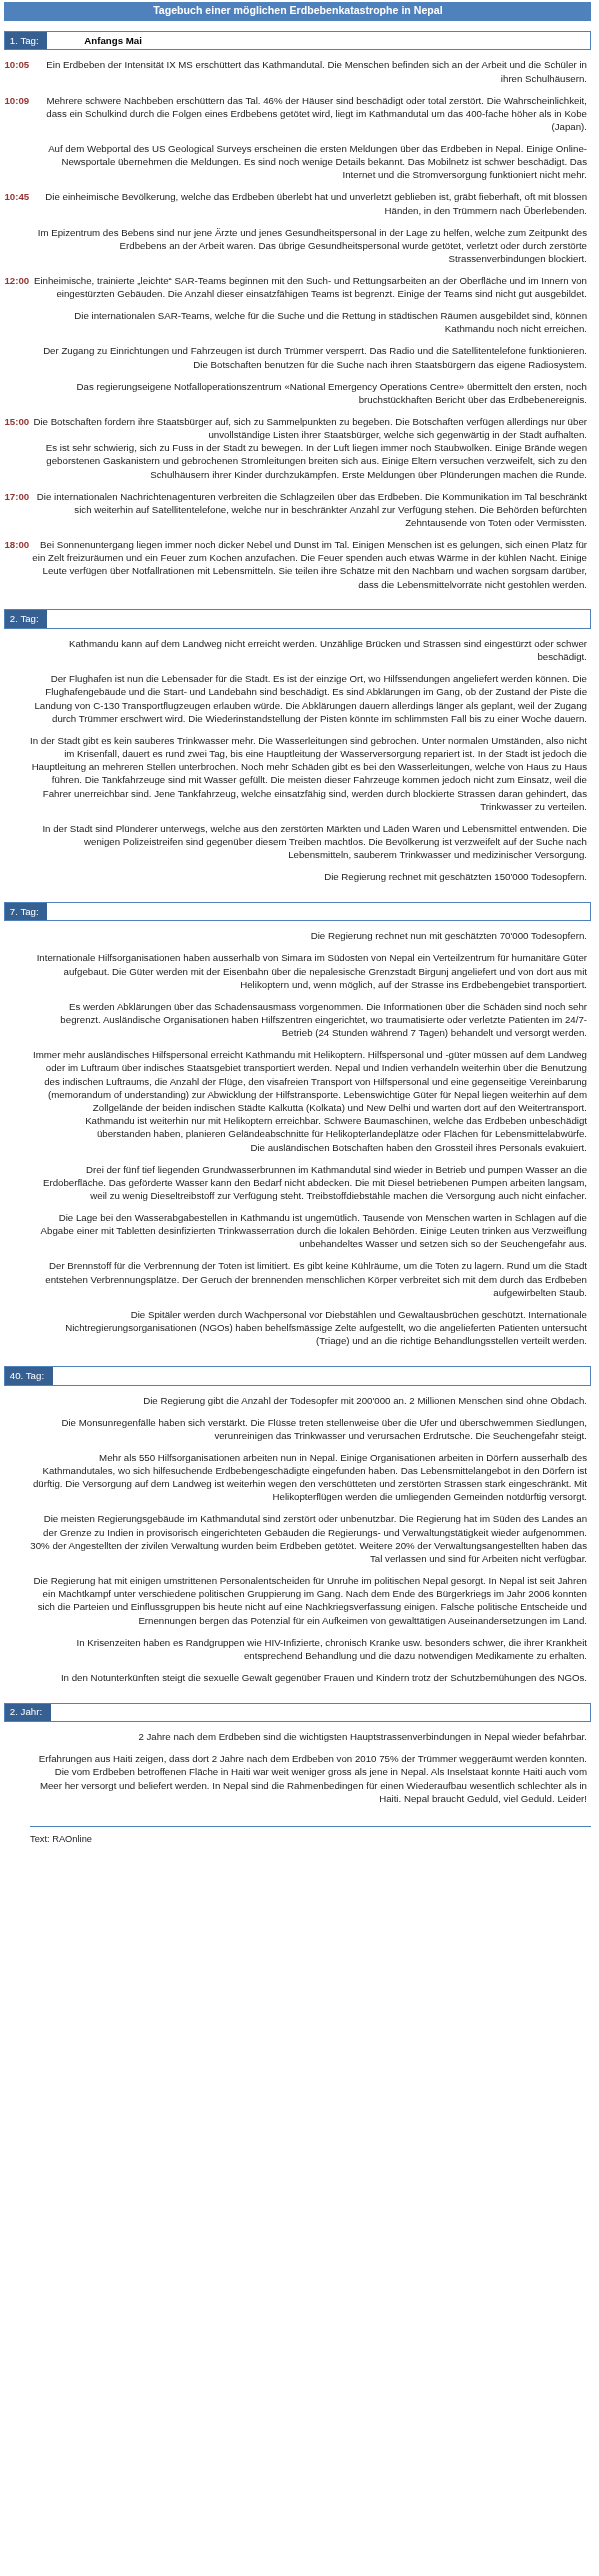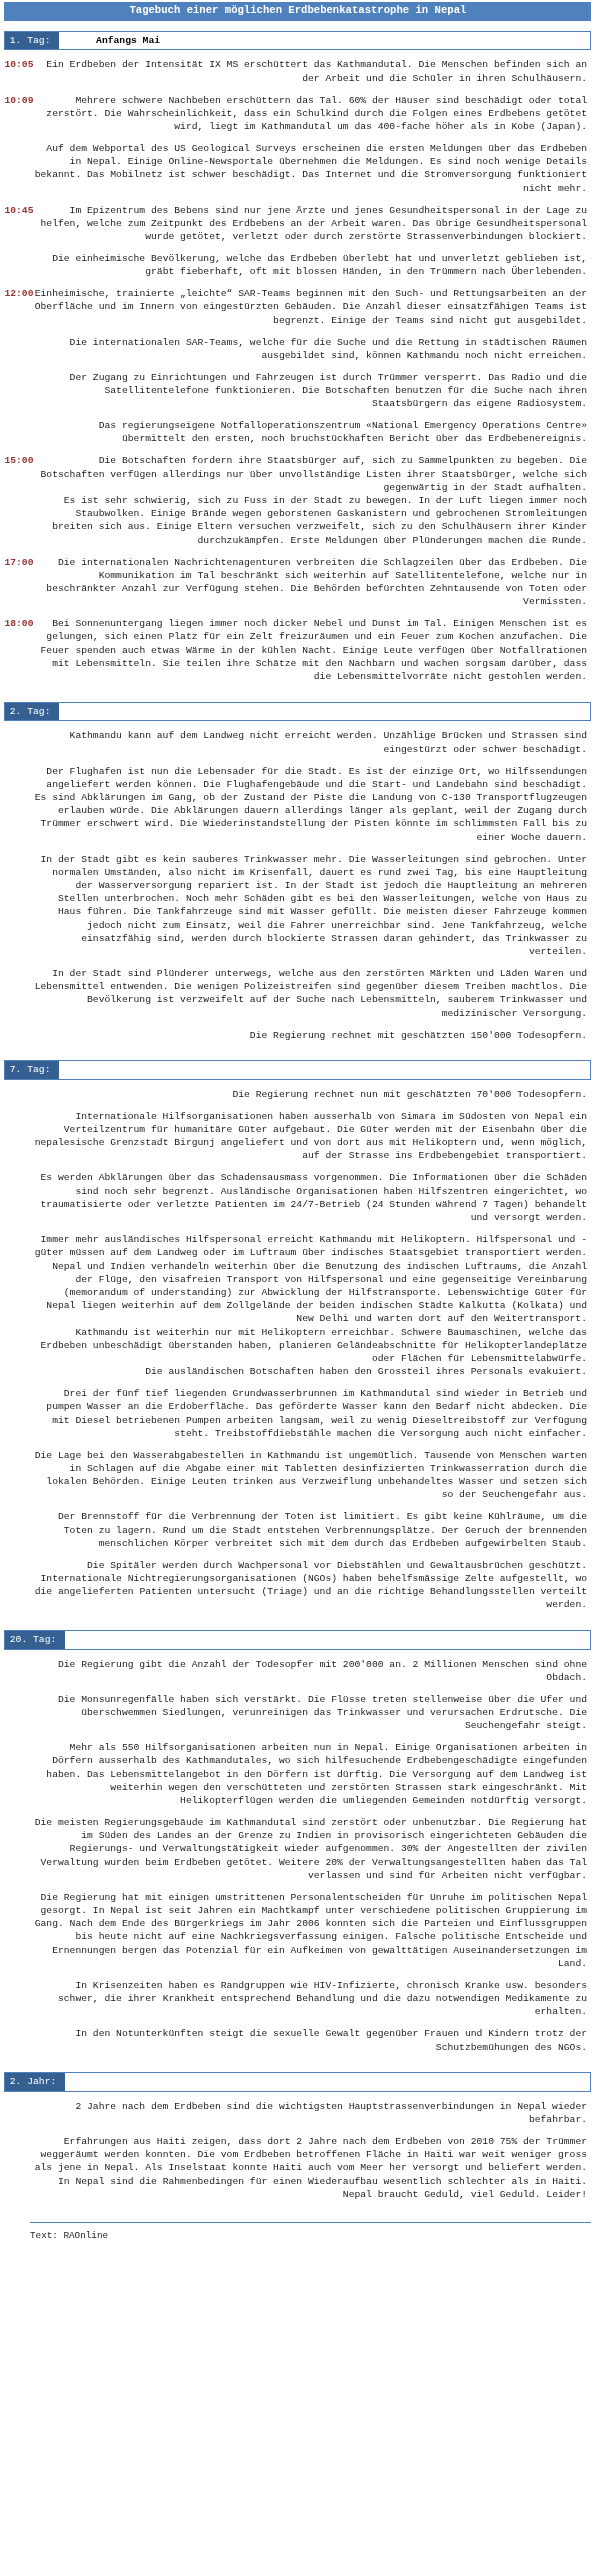--- a/index.html
+++ b/index.html
@@ -1,20 +1,20 @@
 <!DOCTYPE html>
 <html lang="de" style="font-size:14px"><head>
 <meta charset="utf-8">
 <style>
   html, body { margin:0; padding:0; background:#ffffff; }
   .page {
     width:594px;
     box-sizing:border-box;
     padding:1.8px 2.6px 10.6px 4.4px;
-    font-family:Liberation Mono, monospace;
+    font-family:Liberation Sans, sans-serif;
     font-size:9.7px;
     line-height:13.2px;
     color:#1c1c1c;
     background:#ffffff;
   }
   .banner {
     background:#4f81bd;
     color:#ffffff;
     font-weight:700;
     font-size:10.6px;
@@ -77,29 +77,29 @@
         <div class="entries">
           <div class="entry">
             <div class="entry-time">10:05</div>
             <div class="entry-paras">
               <p class="para">Ein Erdbeben der Intensität IX MS erschüttert das Kathmandutal. Die Menschen befinden sich an der Arbeit und die Schüler in ihren Schulhäusern.</p>
             </div>
           </div>
           <div class="entry">
             <div class="entry-time">10:09</div>
             <div class="entry-paras">
-              <p class="para">Mehrere schwere Nachbeben erschüttern das Tal. 60% der Häuser sind beschädigt oder total zerstört. Die Wahrscheinlichkeit, dass ein Schulkind durch die Folgen eines Erdbebens getötet wird, liegt im Kathmandutal um das 400-fache höher als in Kobe (Japan).</p>
+              <p class="para">Mehrere schwere Nachbeben erschüttern das Tal. 46% der Häuser sind beschädigt oder total zerstört. Die Wahrscheinlichkeit, dass ein Schulkind durch die Folgen eines Erdbebens getötet wird, liegt im Kathmandutal um das 400-fache höher als in Kobe (Japan).</p>
               <p class="para">Auf dem Webportal des US Geological Surveys erscheinen die ersten Meldungen über das Erdbeben in Nepal. Einige Online-Newsportale übernehmen die Meldungen. Es sind noch wenige Details bekannt. Das Mobilnetz ist schwer beschädigt. Das Internet und die Stromversorgung funktioniert nicht mehr.</p>
             </div>
           </div>
           <div class="entry">
             <div class="entry-time">10:45</div>
             <div class="entry-paras">
+              <p class="para">Die einheimische Bevölkerung, welche das Erdbeben überlebt hat und unverletzt geblieben ist, gräbt fieberhaft, oft mit blossen Händen, in den Trümmern nach Überlebenden.</p>
               <p class="para">Im Epizentrum des Bebens sind nur jene Ärzte und jenes Gesundheitspersonal in der Lage zu helfen, welche zum Zeitpunkt des Erdbebens an der Arbeit waren. Das übrige Gesundheitspersonal wurde getötet, verletzt oder durch zerstörte Strassenverbindungen blockiert.</p>
-              <p class="para">Die einheimische Bevölkerung, welche das Erdbeben überlebt hat und unverletzt geblieben ist, gräbt fieberhaft, oft mit blossen Händen, in den Trümmern nach Überlebenden.</p>
             </div>
           </div>
           <div class="entry">
             <div class="entry-time">12:00</div>
             <div class="entry-paras">
               <p class="para">Einheimische, trainierte „leichte“ SAR-Teams beginnen mit den Such- und Rettungsarbeiten an der Oberfläche und im Innern von eingestürzten Gebäuden. Die Anzahl dieser einsatzfähigen Teams ist begrenzt. Einige der Teams sind nicht gut ausgebildet.</p>
               <p class="para">Die internationalen SAR-Teams, welche für die Suche und die Rettung in städtischen Räumen ausgebildet sind, können Kathmandu noch nicht erreichen.</p>
               <p class="para">Der Zugang zu Einrichtungen und Fahrzeugen ist durch Trümmer versperrt. Das Radio und die Satellitentelefone funktionieren. Die Botschaften benutzen für die Suche nach ihren Staatsbürgern das eigene Radiosystem.</p>
               <p class="para">Das regierungseigene Notfalloperationszentrum «National Emergency Operations Centre» übermittelt den ersten, noch bruchstückhaften Bericht über das Erdbebenereignis.</p>
             </div>
@@ -161,21 +161,21 @@
               <p class="para">Drei der fünf tief liegenden Grundwasserbrunnen im Kathmandutal sind wieder in Betrieb und pumpen Wasser an die Erdoberfläche. Das geförderte Wasser kann den Bedarf nicht abdecken. Die mit Diesel betriebenen Pumpen arbeiten langsam, weil zu wenig Dieseltreibstoff zur Verfügung steht. Treibstoffdiebstähle machen die Versorgung auch nicht einfacher.</p>
               <p class="para">Die Lage bei den Wasserabgabestellen in Kathmandu ist ungemütlich. Tausende von Menschen warten in Schlagen auf die Abgabe einer mit Tabletten desinfizierten Trinkwasserration durch die lokalen Behörden. Einige Leuten trinken aus Verzweiflung unbehandeltes Wasser und setzen sich so der Seuchengefahr aus.</p>
               <p class="para">Der Brennstoff für die Verbrennung der Toten ist limitiert. Es gibt keine Kühlräume, um die Toten zu lagern. Rund um die Stadt entstehen Verbrennungsplätze. Der Geruch der brennenden menschlichen Körper verbreitet sich mit dem durch das Erdbeben aufgewirbelten Staub.</p>
               <p class="para">Die Spitäler werden durch Wachpersonal vor Diebstählen und Gewaltausbrüchen geschützt. Internationale Nichtregierungsorganisationen (NGOs) haben behelfsmässige Zelte aufgestellt, wo die angelieferten Patienten untersucht (Triage) und an die richtige Behandlungsstellen verteilt werden.</p>
             </div>
           </div>
         </div>
       </div>
       <div class="section">
         <div class="section-bar">
-          <span class="section-label">20. Tag:</span>
+          <span class="section-label">40. Tag:</span>
           <span class="section-title"></span>
         </div>
         <div class="entries">
           <div class="entry">
             <div class="entry-time"></div>
             <div class="entry-paras">
               <p class="para">Die Regierung gibt die Anzahl der Todesopfer mit 200'000 an. 2 Millionen Menschen sind ohne Obdach.</p>
               <p class="para">Die Monsunregenfälle haben sich verstärkt. Die Flüsse treten stellenweise über die Ufer und überschwemmen Siedlungen, verunreinigen das Trinkwasser und verursachen Erdrutsche. Die Seuchengefahr steigt.</p>
               <p class="para">Mehr als 550 Hilfsorganisationen arbeiten nun in Nepal. Einige Organisationen arbeiten in Dörfern ausserhalb des Kathmandutales, wo sich hilfesuchende Erdbebengeschädigte eingefunden haben. Das Lebensmittelangebot in den Dörfern ist dürftig. Die Versorgung auf dem Landweg ist weiterhin wegen den verschütteten und zerstörten Strassen stark eingeschränkt. Mit Helikopterflügen werden die umliegenden Gemeinden notdürftig versorgt.</p>
               <p class="para">Die meisten Regierungsgebäude im Kathmandutal sind zerstört oder unbenutzbar. Die Regierung hat im Süden des Landes an der Grenze zu Indien in provisorisch eingerichteten Gebäuden die Regierungs- und Verwaltungstätigkeit wieder aufgenommen. 30% der Angestellten der zivilen Verwaltung wurden beim Erdbeben getötet. Weitere 20% der Verwaltungsangestellten haben das Tal verlassen und sind für Arbeiten nicht verfügbar.</p>

